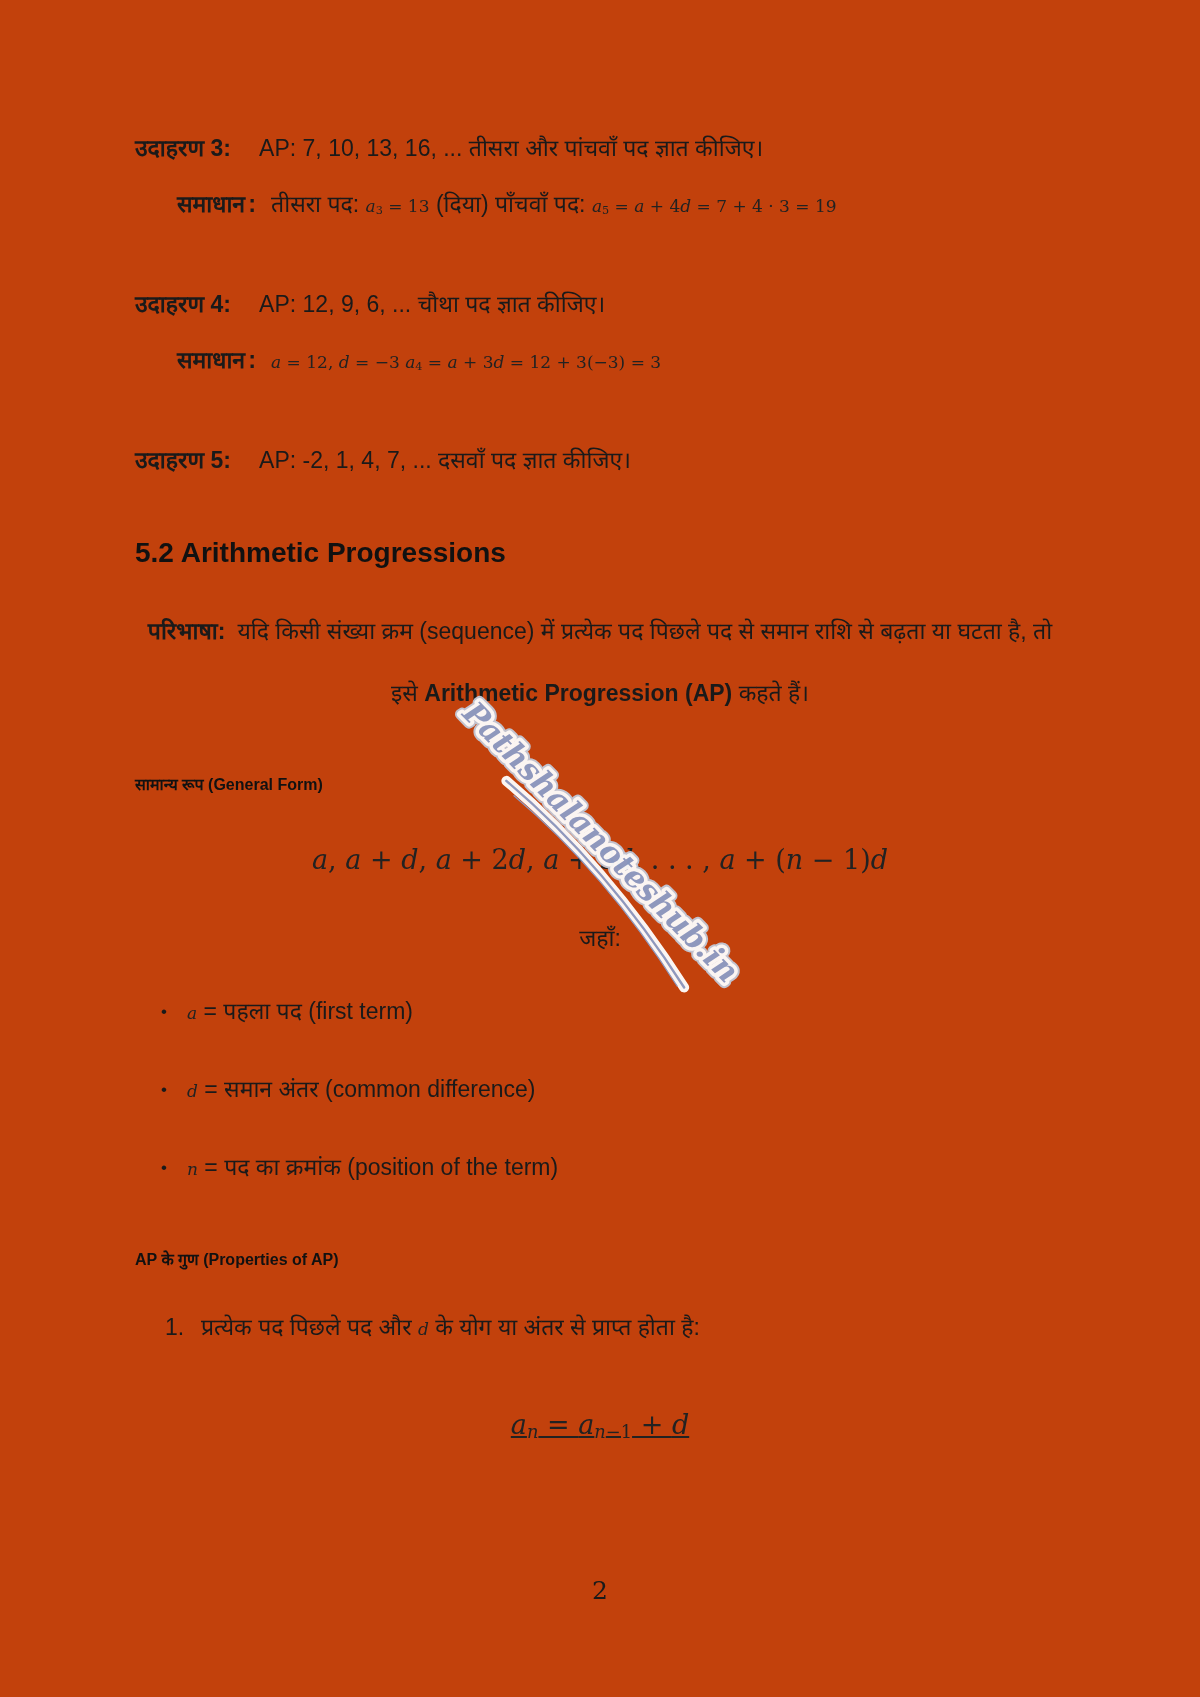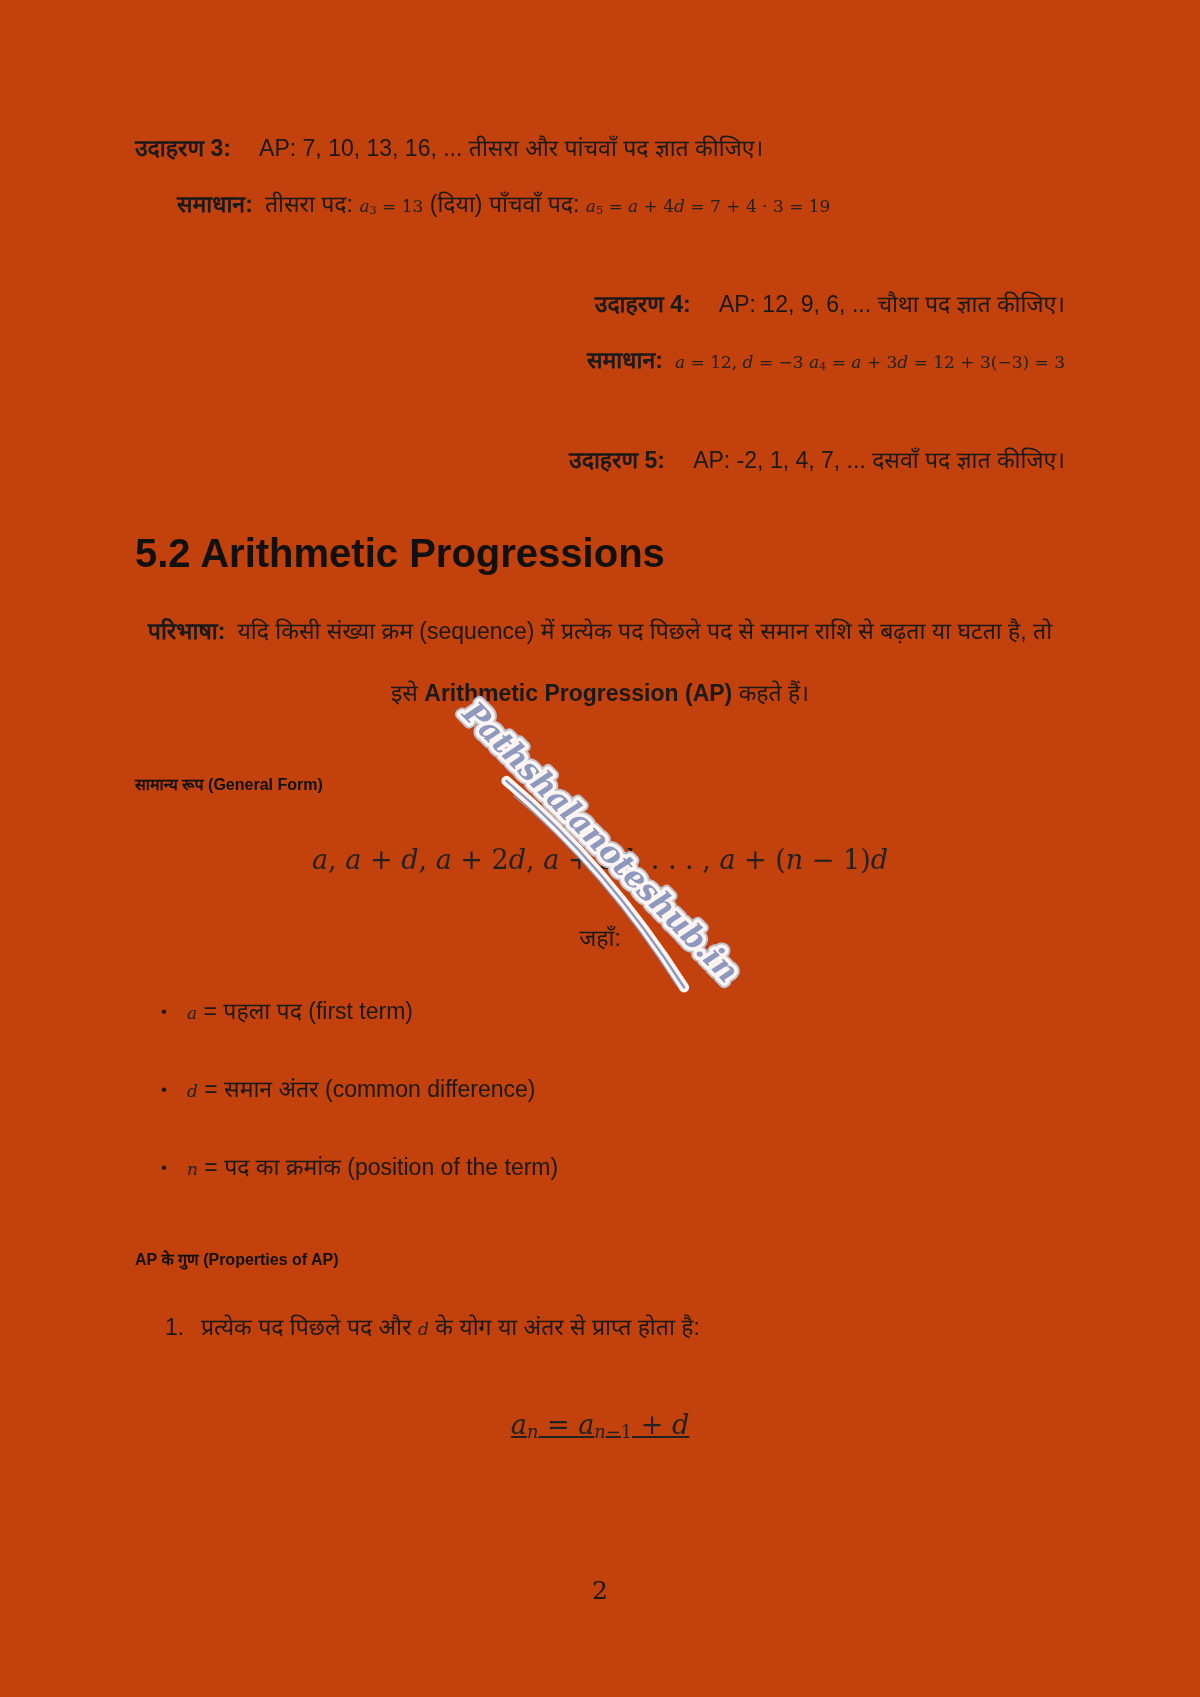--- a/index.html
+++ b/index.html
@@ -9,35 +9,35 @@
     background:#c2410c;
     overflow:hidden;
     font-family:"Liberation Sans","DejaVu Sans",sans-serif;
     color:#1a1a1a;
     font-size:23px;
   }
   .content{padding:128px 135px 0 135px;}
 
   
   .example{margin:0;}
-  .example + .example{margin-top:58px;text-align:right;}
+  .example + .example{margin-top:58px;}
   .ex-head{margin:0;line-height:40px;}
   .ex-label{font-weight:700;margin-right:0.95em;}
-  .sol-label{font-weight:700;margin-right:0.25em;}
+  .sol-label{font-weight:700;margin-right:0.25em;font-family:Liberation Mono, monospace;}
   .ex-sol{margin:16px 0 0 0;padding-left:42px;line-height:40px;}
 
   
   .math{font-family:"DejaVu Serif","DejaVu Sans",serif;font-size:17px;color:#222;}
   .math i{font-style:italic;}
   .math sub{font-size:0.66em;line-height:0;vertical-align:-0.22em;}
   .formula{margin:40px 0 0 0;text-align:center;font-size:27px;line-height:40px;}
   .formula.second{margin-top:56px;text-decoration:underline;}
 
   
-  h1{font-size:40px;line-height:42px;font-weight:700;margin:52px 0 0 0;color:#111;}
+  h1{font-size:28px;line-height:42px;font-weight:700;margin:52px 0 0 0;color:#111;}
   h2{font-size:16px;line-height:30px;font-weight:700;margin:46px 0 0 0;color:#111;}
   h2.props{margin-top:56px;}
 
   .para{margin:26px 0 0 0;line-height:62px;text-align:center;}
   .bold-inline{font-weight:700;}
   .def-label{font-weight:700;margin-right:0.25em;}
 
   .where-label{margin:40px 0 0 0;line-height:37px;text-align:center;}
 
   ul.where-list{margin:34px 0 0 0;padding:0 0 0 26px;list-style:none;}

